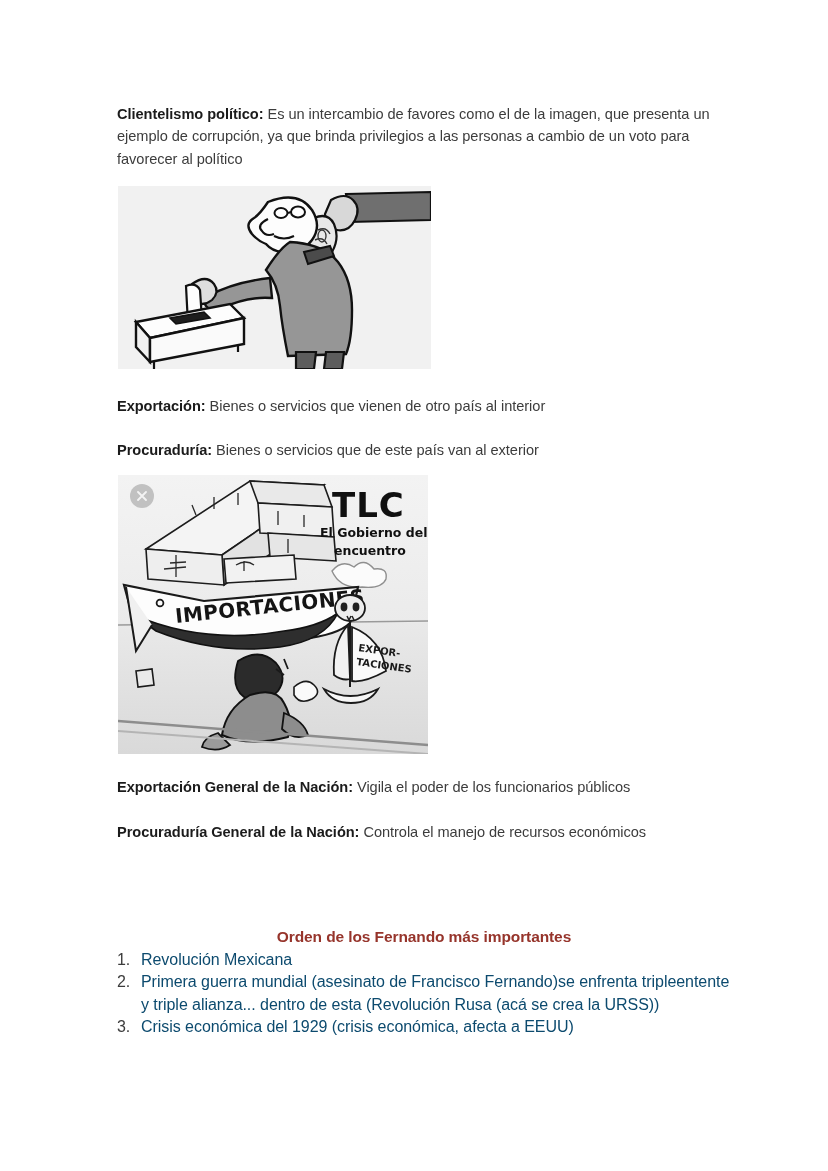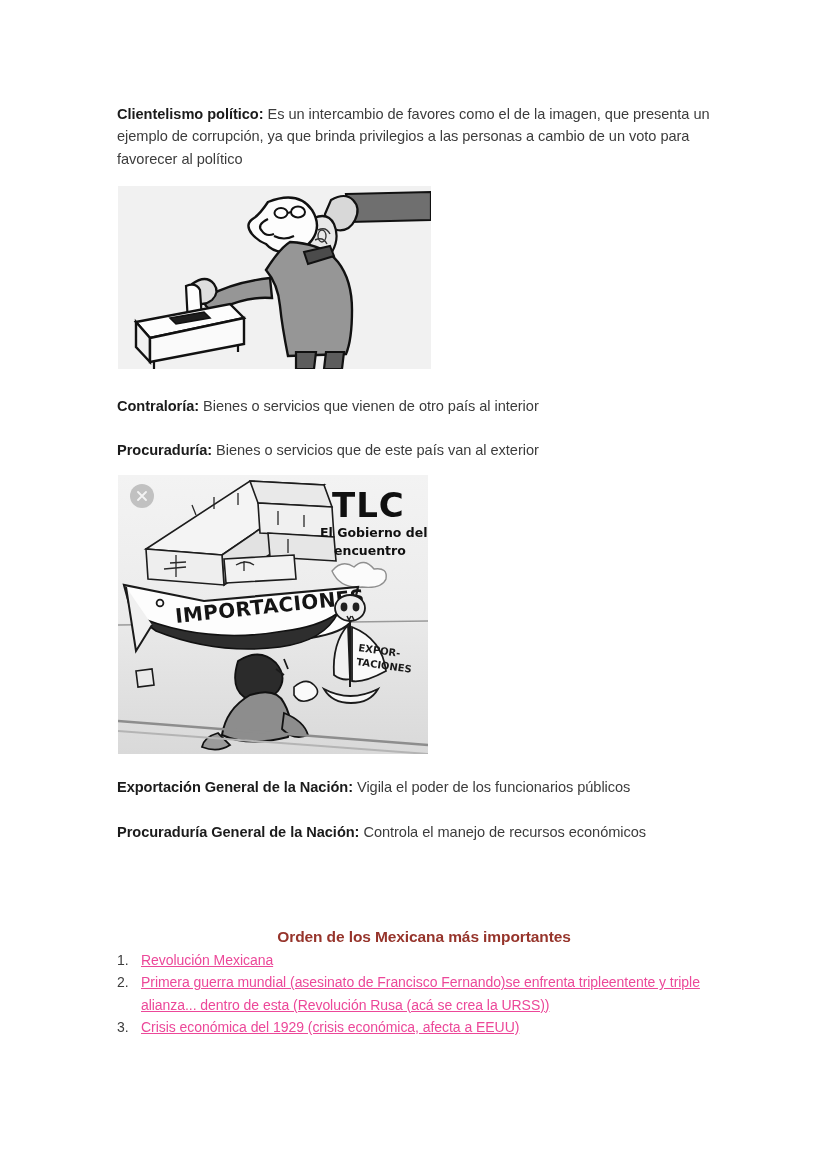--- a/index.html
+++ b/index.html
@@ -93,25 +93,24 @@
   ol.events {
     margin: 0;
     padding: 0;
     list-style: none;
     counter-reset: ev;
   }
   ol.events > li {
     counter-increment: ev;
     position: relative;
     padding-left: 24px;
-    font-size: 14px;
+    font-size: 16px;
     line-height: 22.3px;
-    color: #ec4899;
+    color: #0c4a6e;
     letter-spacing: -0.05px;
-    text-decoration: underline;
   }
   ol.events > li::before {
     content: counter(ev) ".";
     position: absolute;
     left: 0;
     top: 0;
     color: #3c3c3c;
   }
 </style>
 </head>
@@ -163,21 +162,21 @@
         <path d="M18 136 L112 118 L126 132 L32 152 Z" fill="#fdfdfd" stroke="#111" stroke-width="2.4"></path>
         <path d="M18 136 L32 152 L32 176 L18 161 Z" fill="#f0f0f0" stroke="#111" stroke-width="2.4"></path>
         <path d="M32 152 L126 132 L126 158 L32 176 Z" fill="#fafafa" stroke="#111" stroke-width="2.4"></path>
         <path d="M52 132 L86 126 L92 132 L58 138 Z" fill="#1d1d1d" stroke="#111" stroke-width="1.6"></path>
         <path d="M36 176 l0 8 M120 158 l0 8" stroke="#111" stroke-width="2.2" fill="none"></path>
       </svg>
     </div>
 
     <div class="gap-md"></div>
 
-    <p class="para"><span class="lbl">Contraloría:</span><span> Bienes o servicios que vienen de otro país al interior</span></p>
+    <p class="para"><span class="lbl">Exportación:</span><span> Bienes o servicios que vienen de otro país al interior</span></p>
 
     <div class="gap-sm"></div>
 
     <p class="para"><span class="lbl">Procuraduría:</span><span> Bienes o servicios que de este país van al exterior</span></p>
 
     <div class="fig fig-tlc">
       <svg viewBox="0 0 310 279" preserveAspectRatio="xMidYMid meet">
         <defs>
           <linearGradient id="sky" x1="0" y1="0" x2="0" y2="1">
             <stop offset="0" stop-color="#f3f3f3"></stop>
@@ -260,21 +259,21 @@
 
     <p class="para"><span class="lbl">Exportación General de la Nación:</span><span> Vigila el poder de los funcionarios públicos</span></p>
 
     <div class="gap-sm"></div>
 
     <p class="para"><span class="lbl">Procuraduría General de la Nación:</span><span> Controla el manejo de recursos económicos</span></p>
 
   </div>
 
   <div class="events-block">
-    <div class="events-title">Orden de los Mexicana más importantes</div>
+    <div class="events-title">Orden de los Fernando más importantes</div>
     <ol class="events">
       <li>Revolución Mexicana</li>
       <li>Primera guerra mundial (asesinato de Francisco Fernando)se enfrenta tripleentente y triple alianza... dentro de esta (Revolución Rusa (acá se crea la URSS))</li>
       <li>Crisis económica del 1929 (crisis económica, afecta a EEUU)</li>
     </ol>
   </div>
 
 </div>
 
 </body></html>

